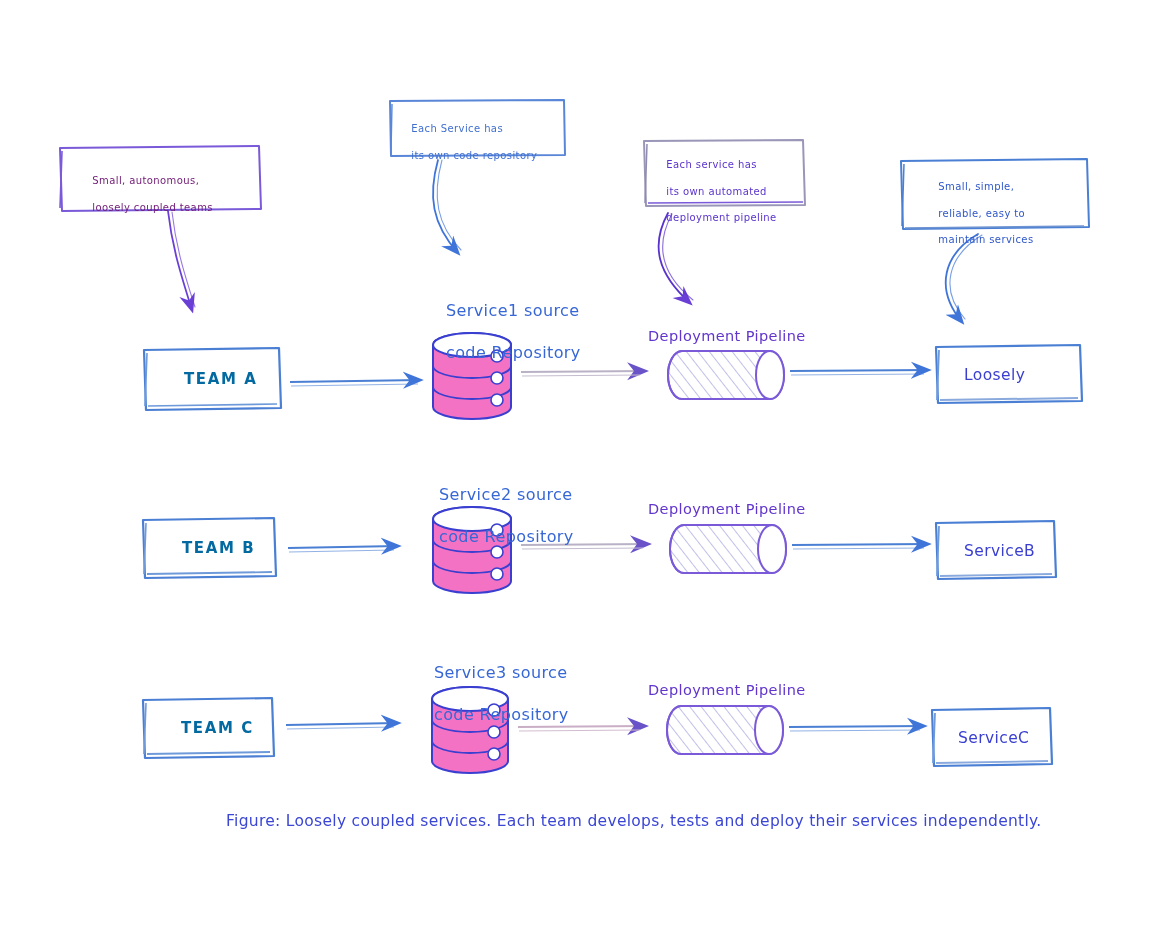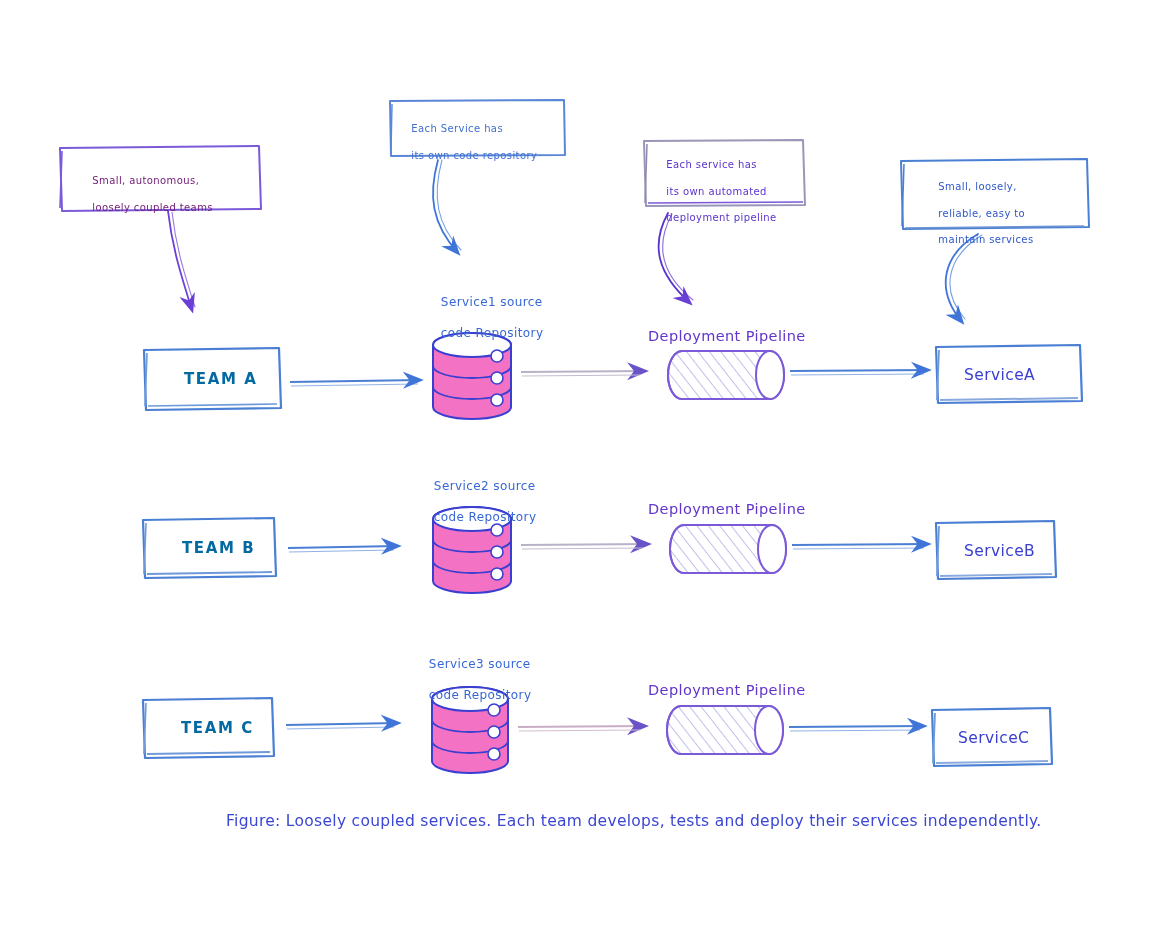--- a/index.html
+++ b/index.html
@@ -35,21 +35,21 @@
   }
   .note-text {
     font-size: 10px;
     font-weight: 500;
   }
   .note-purple { color: #701a75; }
   .note-blue   { color: #2f57c8; }
 
   .label-blue {
     color: #3767d6;
-    font-size: 12px;
+    font-size: 16px;
     font-weight: 500;
   }
   .label-purple {
     color: #6236cc;
     font-size: 14.5px;
     font-weight: 500;
   }
   .team-text {
     color: #0369a1;
     font-size: 15px;
@@ -247,35 +247,35 @@
     <span>its own code repository</span>
   </div>
 
   <div class="txt note-text" style="left:652px; top:145px; color:#5a33cc;">
     <span>Each service has</span><br>
     <span>its own automated</span><br>
     <span>deployment pipeline</span>
   </div>
 
   <div class="txt note-text note-blue" style="left:924px; top:167px;">
-    <span>Small, loosely,</span><br>
+    <span>Small, simple,</span><br>
     <span>reliable, easy to</span><br>
     <span>maintain services</span>
   </div>
 
   <div class="txt team-text" style="left:184px; top:370px;">TEAM A</div>
 
   <div class="txt label-blue" style="left:424px; top:279px;">
     <span>Service1 source</span><br>
     <span>code Repository</span>
   </div>
 
   <div class="txt label-purple" style="left:648px; top:327px;">Deployment Pipeline</div>
 
-  <div class="txt service-text" style="left:964px; top:365px;">ServiceA</div>
+  <div class="txt service-text" style="left:964px; top:365px;">Loosely</div>
 
   <div class="txt team-text" style="left:182px; top:539px;text-align:right;">TEAM B</div>
 
   <div class="txt label-blue" style="left:417px; top:463px;">
     <span>Service2 source</span><br>
     <span>code Repository</span>
   </div>
 
   <div class="txt label-purple" style="left:648px; top:500px;">Deployment Pipeline</div>
 

